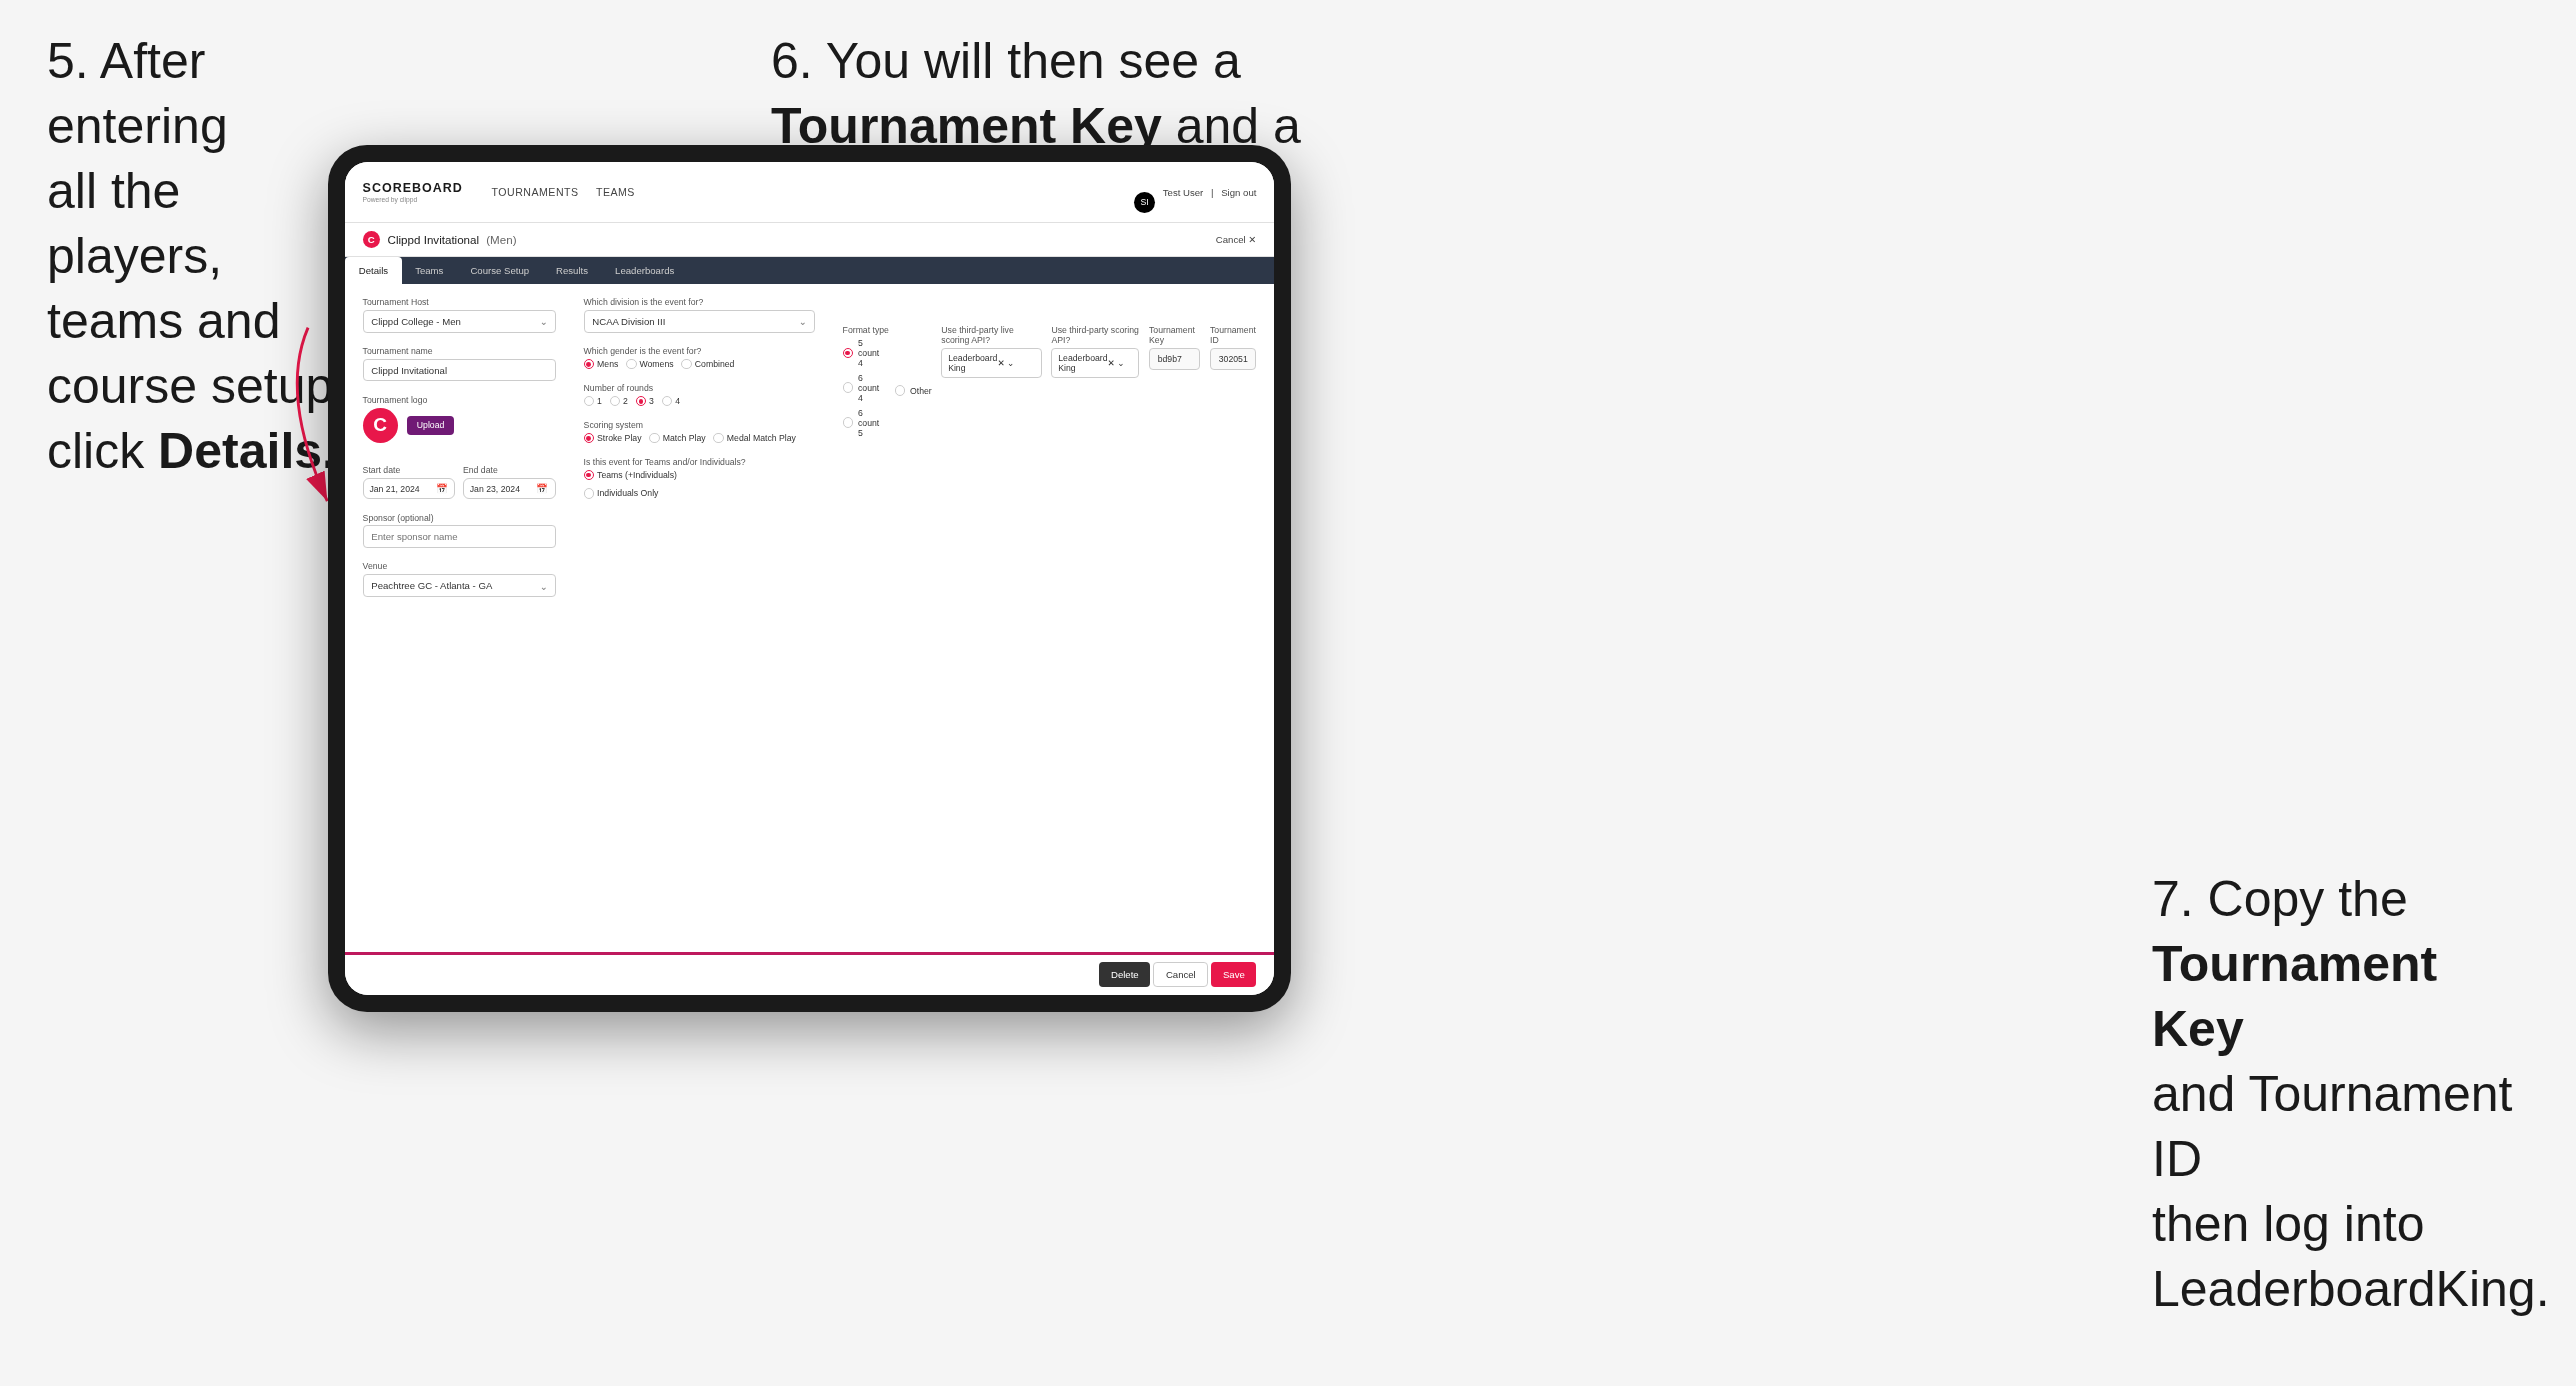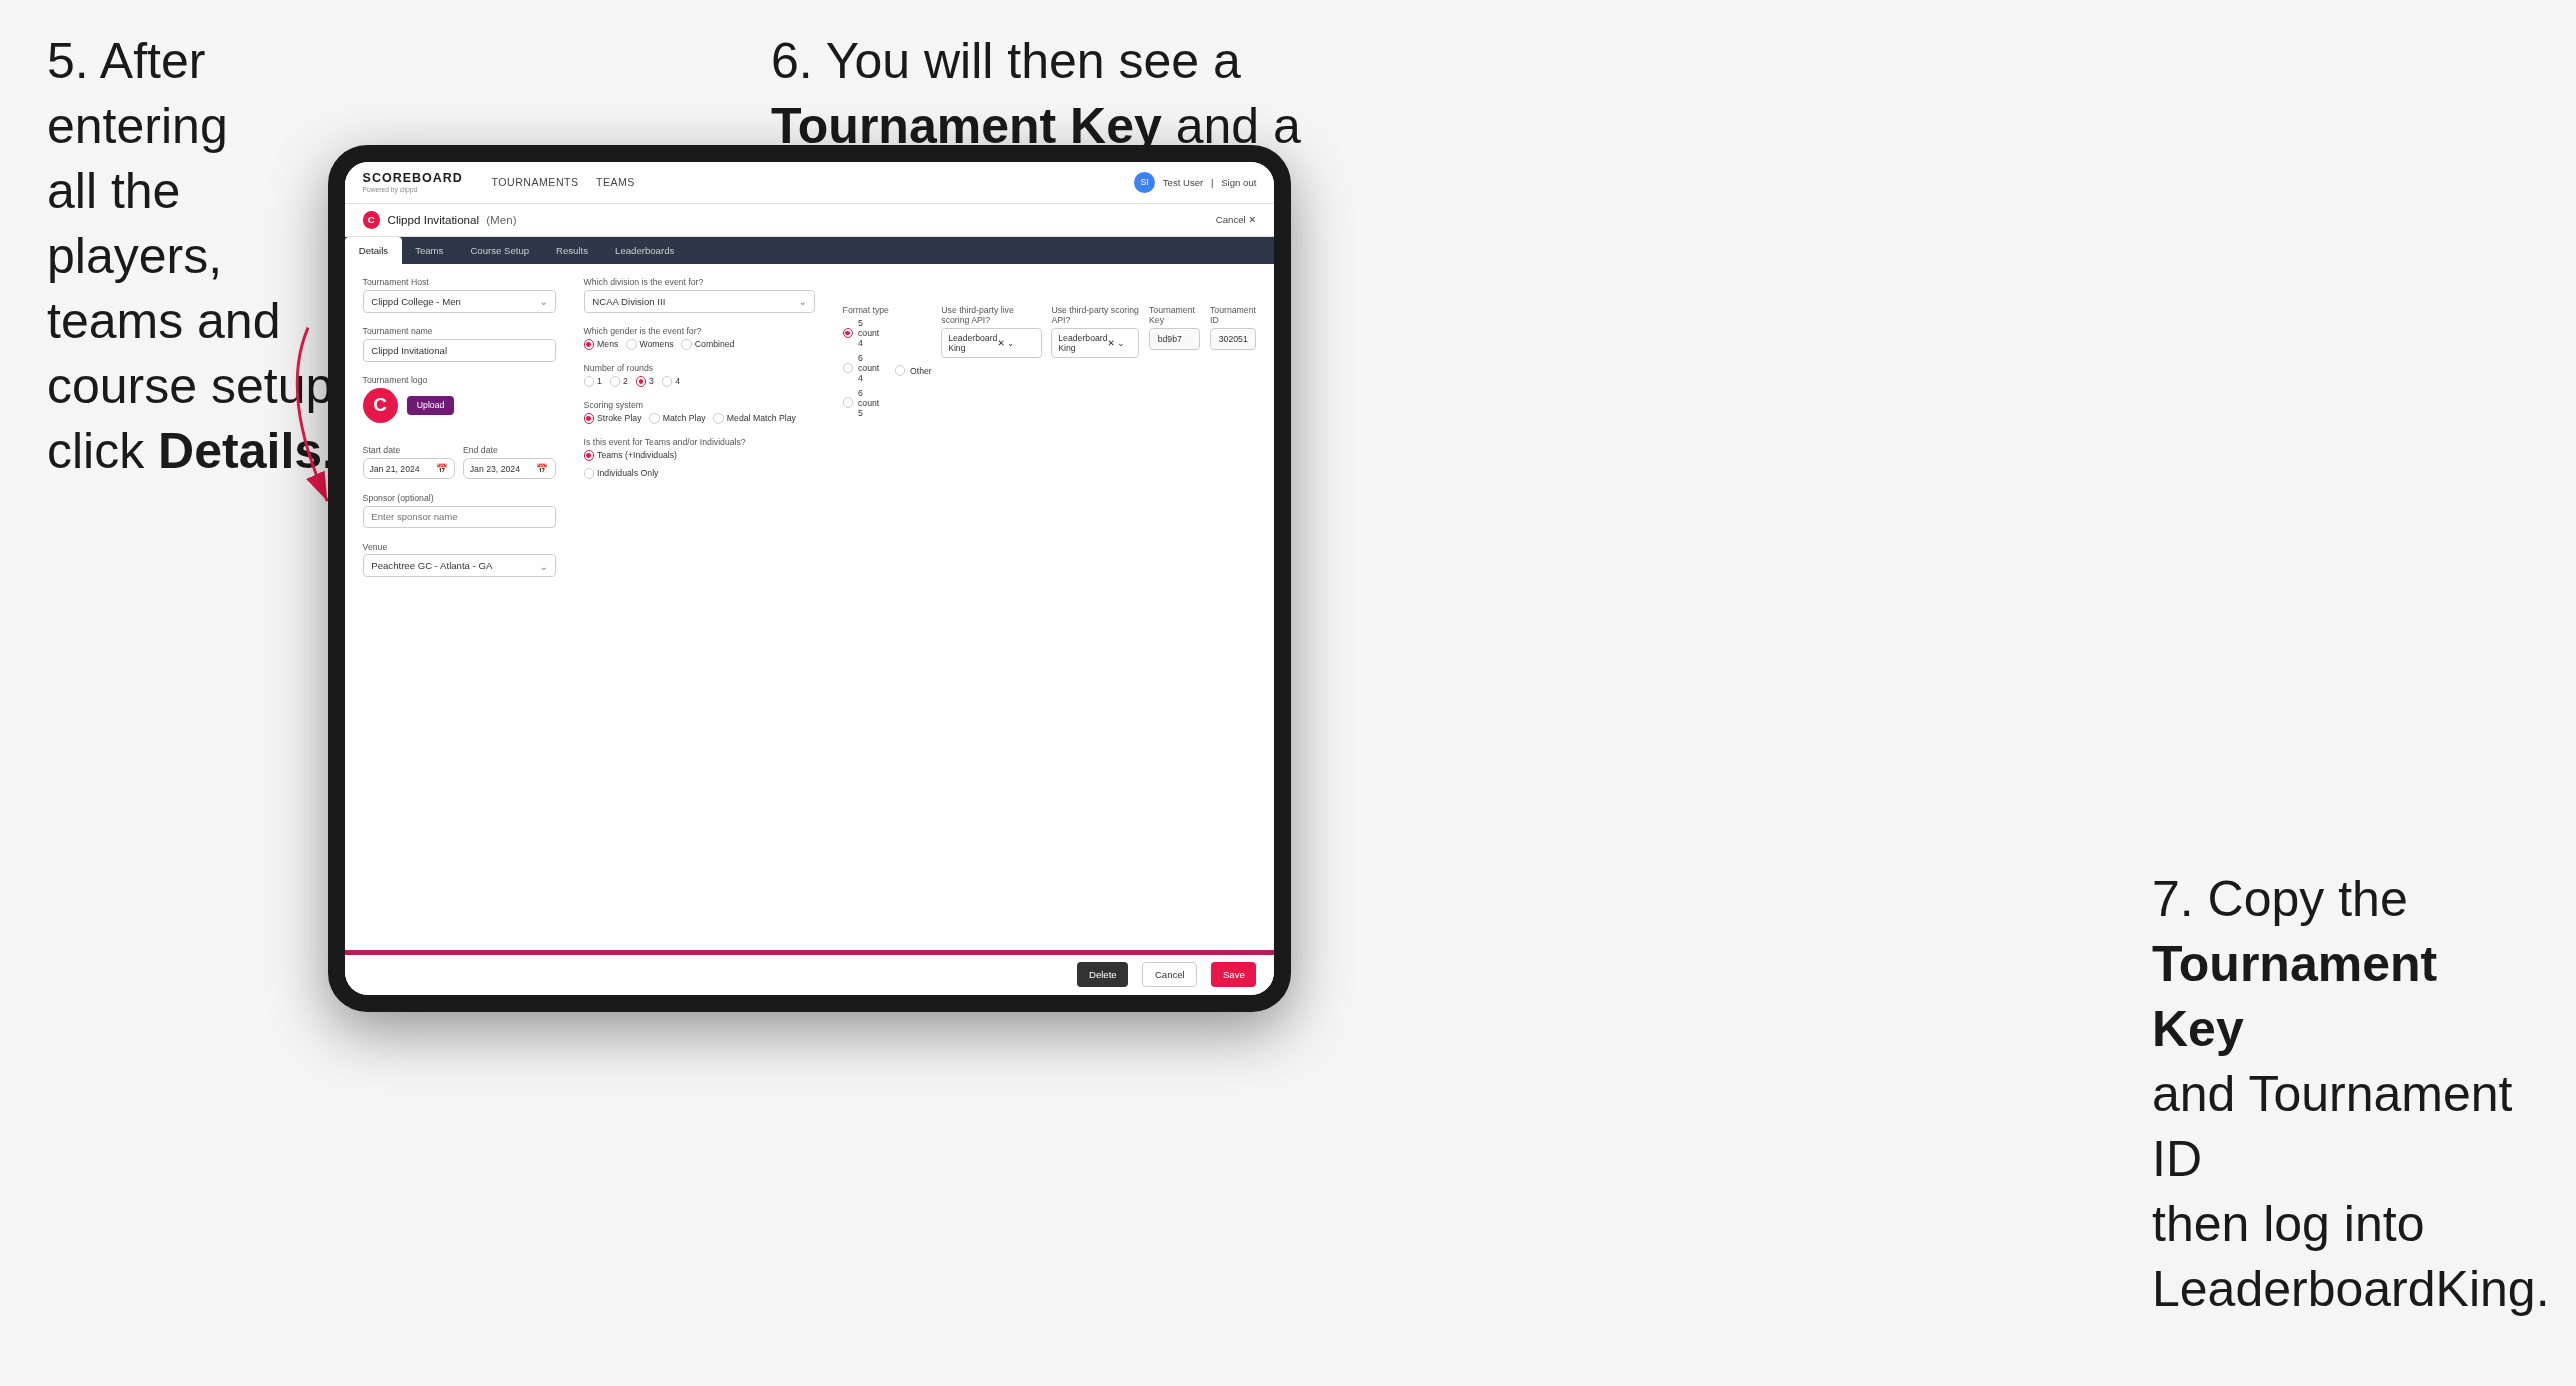--- a/index.html
+++ b/index.html
@@ -111,27 +111,28 @@
       margin-left: auto;
       display: flex;
       align-items: center;
       gap: 7.7px;
       font-size: 9.6px;
       color: #444;
     }
     .header-right .user-avatar {
       width: 21px;
       height: 21px;
-      background: #3b82f6;
+      background: #000000;
       border-radius: 50%;
       display: flex;
       align-items: center;
       justify-content: center;
       color: #fff;
       font-size: 8.7px;
+      margin-top: 20px;
     }
 
     
     .tournament-header {
       background: #fff;
       padding: 7.7px 17.3px;
       display: flex;
       align-items: center;
       border-bottom: 1px solid #e0e0e0;
       flex-shrink: 0;
@@ -382,25 +383,25 @@
       border-radius: 3.9px;
       padding: 4.8px 7.7px;
       font-size: 8.7px;
       color: #333;
       background: #f9f9f9;
     }
 
     
     .footer-actions {
       background: #fff;
-      border-top: 5px solid #be185d;
+      border-top: 3px solid #be185d;
       padding: 7.7px 17.3px;
       display: flex;
       justify-content: flex-end;
-      gap: 14px;
+      gap: 3px;
       flex-shrink: 0;
     }
     .btn-delete {
       background: #333;
       color: #fff;
       border: none;
       border-radius: 3.9px;
       padding: 5.8px 11.6px;
       font-size: 9.6px;
       cursor: pointer;

